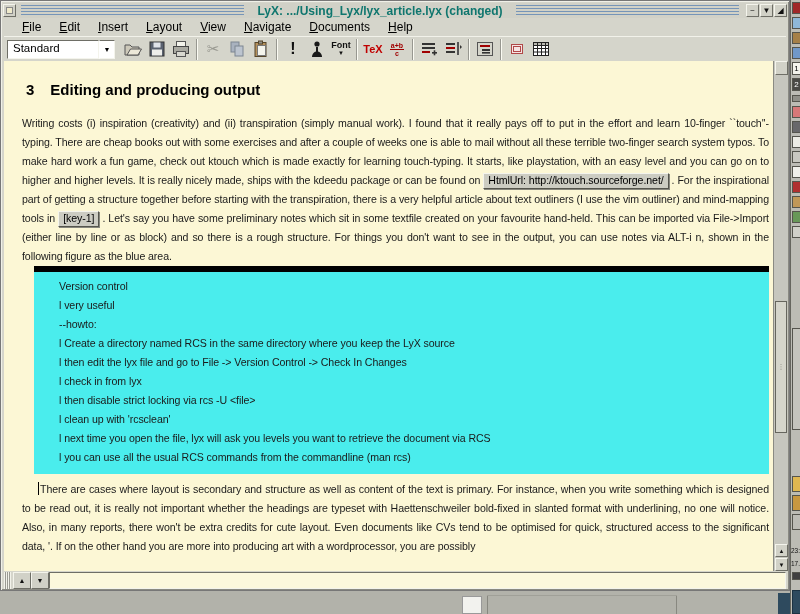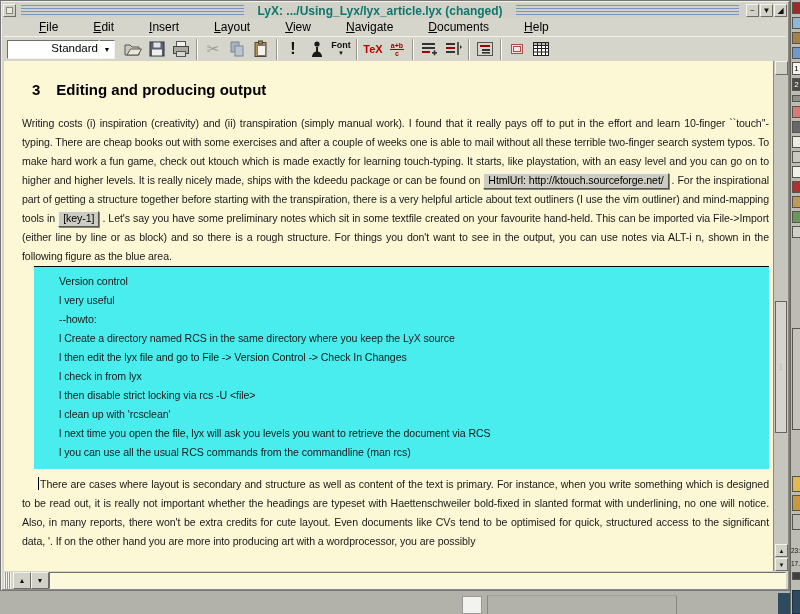--- a/index.html
+++ b/index.html
@@ -19,27 +19,27 @@
                display:flex; align-items:center; justify-content:center;
                font-size:8px; line-height:8px; color:#111; flex:0 0 auto; }
   .tb-inner { width:7px; height:7px; background:#efeacb; border:1px solid #888; }
   .stripes { flex:1; height:11px; margin:0 5px;
              background:repeating-linear-gradient(180deg,#7695b8 0 1px,#d1d1c7 1px 3px); }
   .title-text { font-size:12px; font-weight:bold; color:#0f766e; padding:0 8px; white-space:nowrap; }
   .ctl-group { display:flex; gap:1px; margin-left:2px; }
 
   .menubar { position:absolute; left:3px; top:18px; right:3px; height:17px;
              display:flex; align-items:center; padding-left:10px; gap:2px; }
-  .menu-item { font-size:12px; color:#000; padding:1px 8px 2px 8px; cursor:default;margin-left:17px; }
+  .menu-item { font-size:12px; color:#000; padding:1px 8px 2px 8px; cursor:default; }
   .menu-item::first-letter { text-decoration:underline; }
 
   .toolbar { position:absolute; left:3px; top:35px; right:3px; height:25px;
              display:flex; align-items:center; padding:1px 3px;
              border-top:1px solid #f2f2ea; }
-  .combo { display:flex; align-items:center; height:19px; margin-right:6px;text-align:right; }
+  .combo { display:flex; align-items:center; height:19px; margin-right:6px; }
   .combo-field { width:92px; height:19px; background:#fff;
                  border:1px solid; border-color:#6e6e66 #f4f4ec #f4f4ec #6e6e66;
                  font-size:11.5px; padding:1px 0 0 5px; color:#000; }
   .combo-arrow { width:16px; height:19px; background:#fff;
                  border:1px solid; border-color:#6e6e66 #f4f4ec #f4f4ec #fff;
                  font-size:7px; display:flex; align-items:center; justify-content:center; color:#000; }
   .tb-btn { width:24px; height:23px; display:flex; align-items:center; justify-content:center;
             flex:0 0 auto; }
   .sep { width:0; height:21px; border-left:1px solid #979790; border-right:1px solid #fbfbf3;
          margin:0 3px; flex:0 0 auto; }
@@ -49,34 +49,34 @@
   .glyph-font .dn { font-size:6px; display:block; }
   .glyph-tex { font-size:11px; font-weight:bold; color:#c00000; }
   .glyph-math { color:#a00000; font-size:7px; font-weight:bold; text-align:center; line-height:7px; }
   .glyph-math .num { border-bottom:1px solid #a00000; display:block; padding:0 1px; }
 
   
   .doc { position:absolute; left:3px; top:60px; width:769px; height:510px;
          background:#fcf7d5; overflow:hidden;
          font-size:10.6px; letter-spacing:-0.08px; color:#1a1a1a; }
   .doc-inner { padding:8px 4px 0 18px; }
-  .heading { font-size:15px; font-weight:bold; color:#000; margin:12px 0 16px 10px; letter-spacing:0; }
+  .heading { font-size:15px; font-weight:bold; color:#000; margin:12px 0 16px 4px; letter-spacing:0; }
   .heading .num { margin-right:16px; }
   .para { text-align:justify; line-height:19px; }
   .para2 { margin-top:6px; text-indent:16px; }
   .inset-btn { display:inline-block; background:#ccccc2; color:#000;
                border:1px solid; border-color:#f4f4ec #55554d #55554d #f4f4ec;
                box-shadow:1px 1px 0 #88887e;
                padding:0 4px 1px 4px; font-size:10.6px; line-height:13px; white-space:nowrap; }
   .note-tag { display:inline-block; background:#cfcfc5; margin:7px 0 0 0;
               border:1px solid; border-color:#f4f4ec #55554d #55554d #f4f4ec;
               box-shadow:1px 1px 0 #88887e;
               font-size:8px; font-weight:bold; color:#d8d216; padding:1px 5px 2px 5px; line-height:9px; }
   .note-box { background:#4aeded; margin:0 0 0 12px; padding:5px 8px 7px 25px;
-              border-top:1px solid #000000; }
+              border-top:6px solid #000000; }
   .note-line { line-height:19px; white-space:nowrap; text-align:left; }
   .caret { display:inline-block; width:1px; height:13px; background:#000;
            vertical-align:-2px; margin-right:1px; }
 
   
   .vscroll { position:absolute; left:772px; top:60px; width:15px; height:510px;
              background:#c6c6be; border-left:1px solid #8a8a82; }
   .vs-top { position:absolute; left:1px; top:0; width:13px; height:14px; background:#d1d1c7;
             border:1px solid; border-color:#f4f4ec #6e6e66 #6e6e66 #f4f4ec; }
   .vs-thumb { position:absolute; left:1px; top:240px; width:12px; height:132px;

